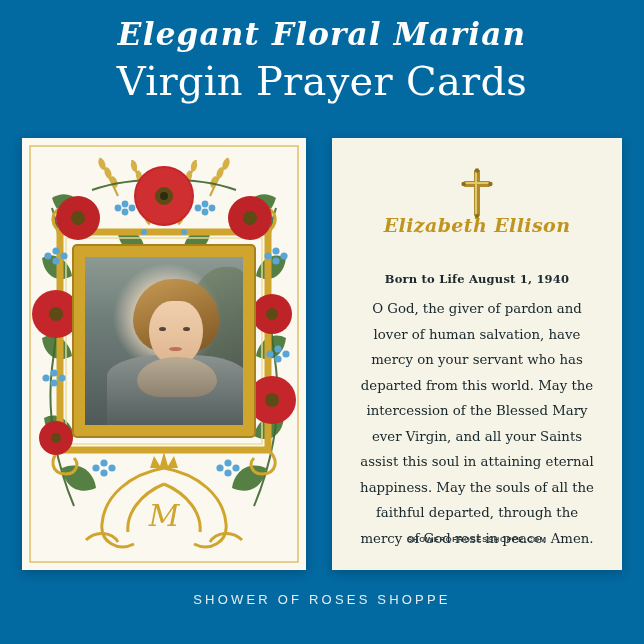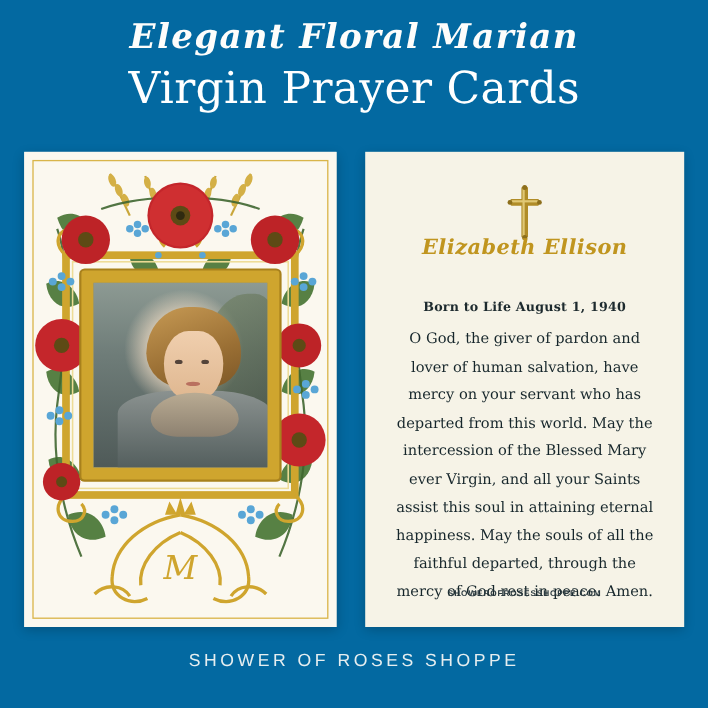--- a/index.html
+++ b/index.html
@@ -48,21 +48,21 @@
   }
 
   
   .footer {
     position: absolute;
     left: 0;
     top: 592px;
     width: 644px;
     text-align: center;
     color: #e6eef0;
-    font-size: 16px;
+    font-size: 13px;
     letter-spacing: 3.2px;
     font-family: "Liberation Sans", sans-serif;
   }
 
   
   .card {
     position: absolute;
     background: #f7f4e9;
     box-shadow: 0 3px 10px rgba(0,0,0,0.22);
   }

